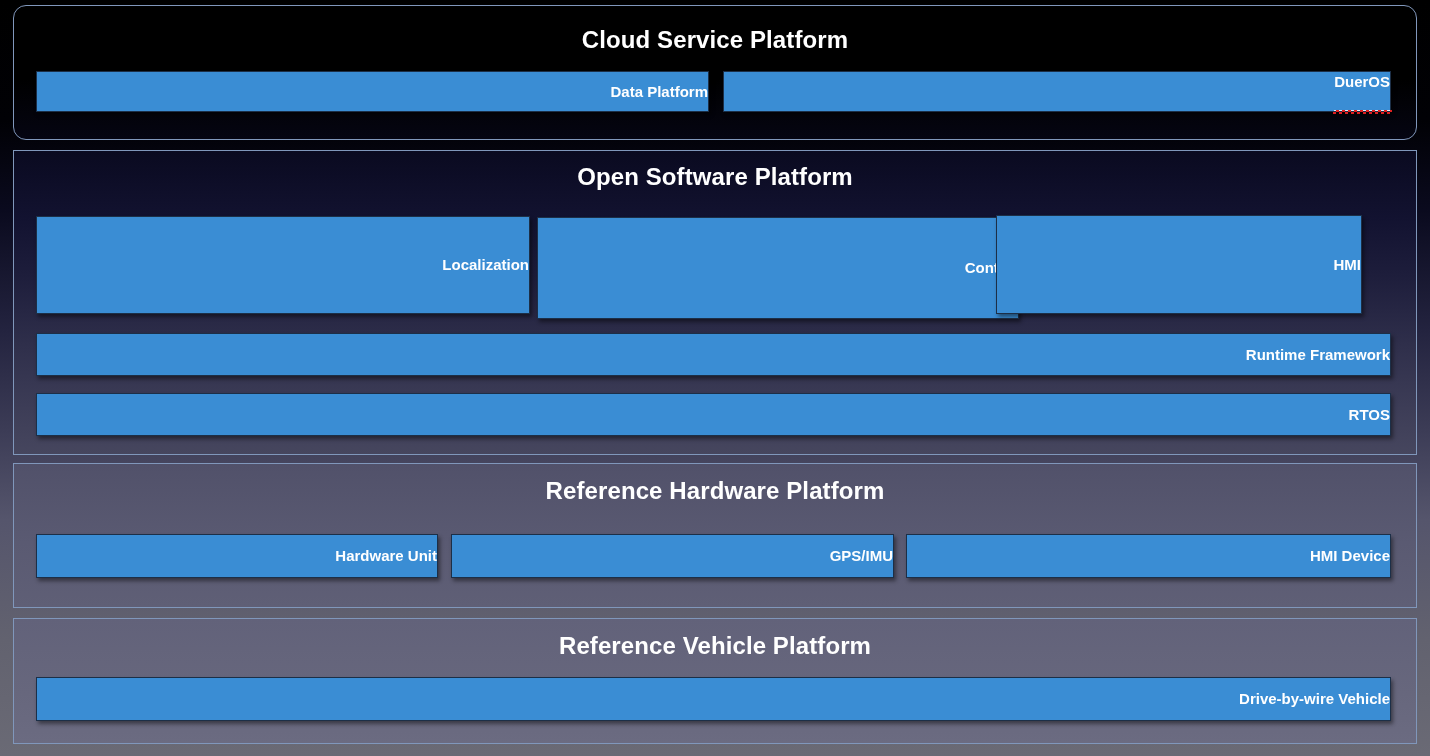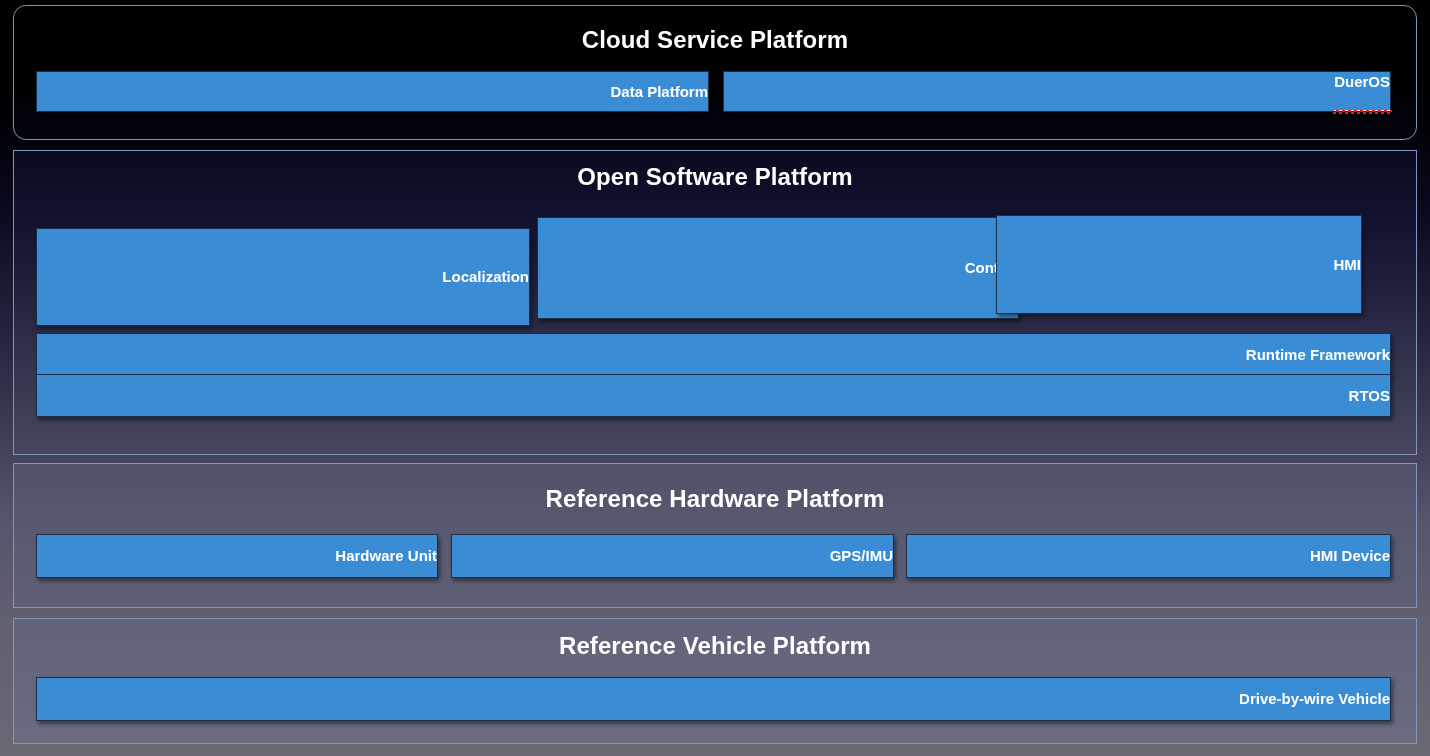--- a/index.html
+++ b/index.html
@@ -118,21 +118,21 @@
         #46465e 100%);
   }
   #tier-software .tier-title { margin-top: 14px; }
 
   
   #tier-hardware {
     top: 463px;
     height: 145px;
     background: linear-gradient(180deg, #51516a 0%, #5a5a72 55%, #5f5f76 100%);
   }
-  #tier-hardware .tier-title { margin-top: 23px; }
+  #tier-hardware .tier-title { margin-top: 15px; }
 
   
   #tier-vehicle {
     top: 618px;
     height: 126px;
     background: linear-gradient(180deg, #62627a 0%, #67677d 60%, #6b6b81 100%);
   }
   #tier-vehicle .tier-title { margin-top: 15px; }
 </style>
 </head>
@@ -148,37 +148,37 @@
     </div>
 
     <div class="box bordered" style="left:709px; top:65px; width:668px; height:41px;">
       <span class="misspelled underline-thin">DuerOS</span>
     </div>
   </section>
 
   <section class="tier" id="tier-software">
     <h2 class="tier-title">Open Software Platform</h2>
 
-    <div class="box bordered" style="left:22px; top:65px; width:494px; height:98px;margin-top:12px;">
+    <div class="box bordered" style="left:22px; top:65px; width:494px; height:98px;">
       <span class="box-label">Localization</span>
     </div>
 
     <div class="box bordered" style="left:523px; top:66px; width:482px; height:102px;">
       <span class="box-label">Control</span>
     </div>
 
     <div class="box bordered" style="left:982px; top:64px; width:366px; height:99px;">
       <span class="box-label">HMI</span>
     </div>
 
     <div class="box bordered" style="left:22px; top:182px; width:1355px; height:43px;">
       <span class="box-label">Runtime Framework</span>
     </div>
 
-    <div class="box bordered" style="left:22px; top:223px; width:1355px; height:43px;">
+    <div class="box bordered" style="left:22px; top:242px; width:1355px; height:43px;">
       <span class="box-label">RTOS</span>
     </div>
   </section>
 
   <section class="tier" id="tier-hardware">
     <h2 class="tier-title">Reference Hardware Platform</h2>
 
     <div class="box bordered" style="left:22px; top:70px; width:402px; height:44px;">
       <span class="box-label">Hardware Unit</span>
     </div>

